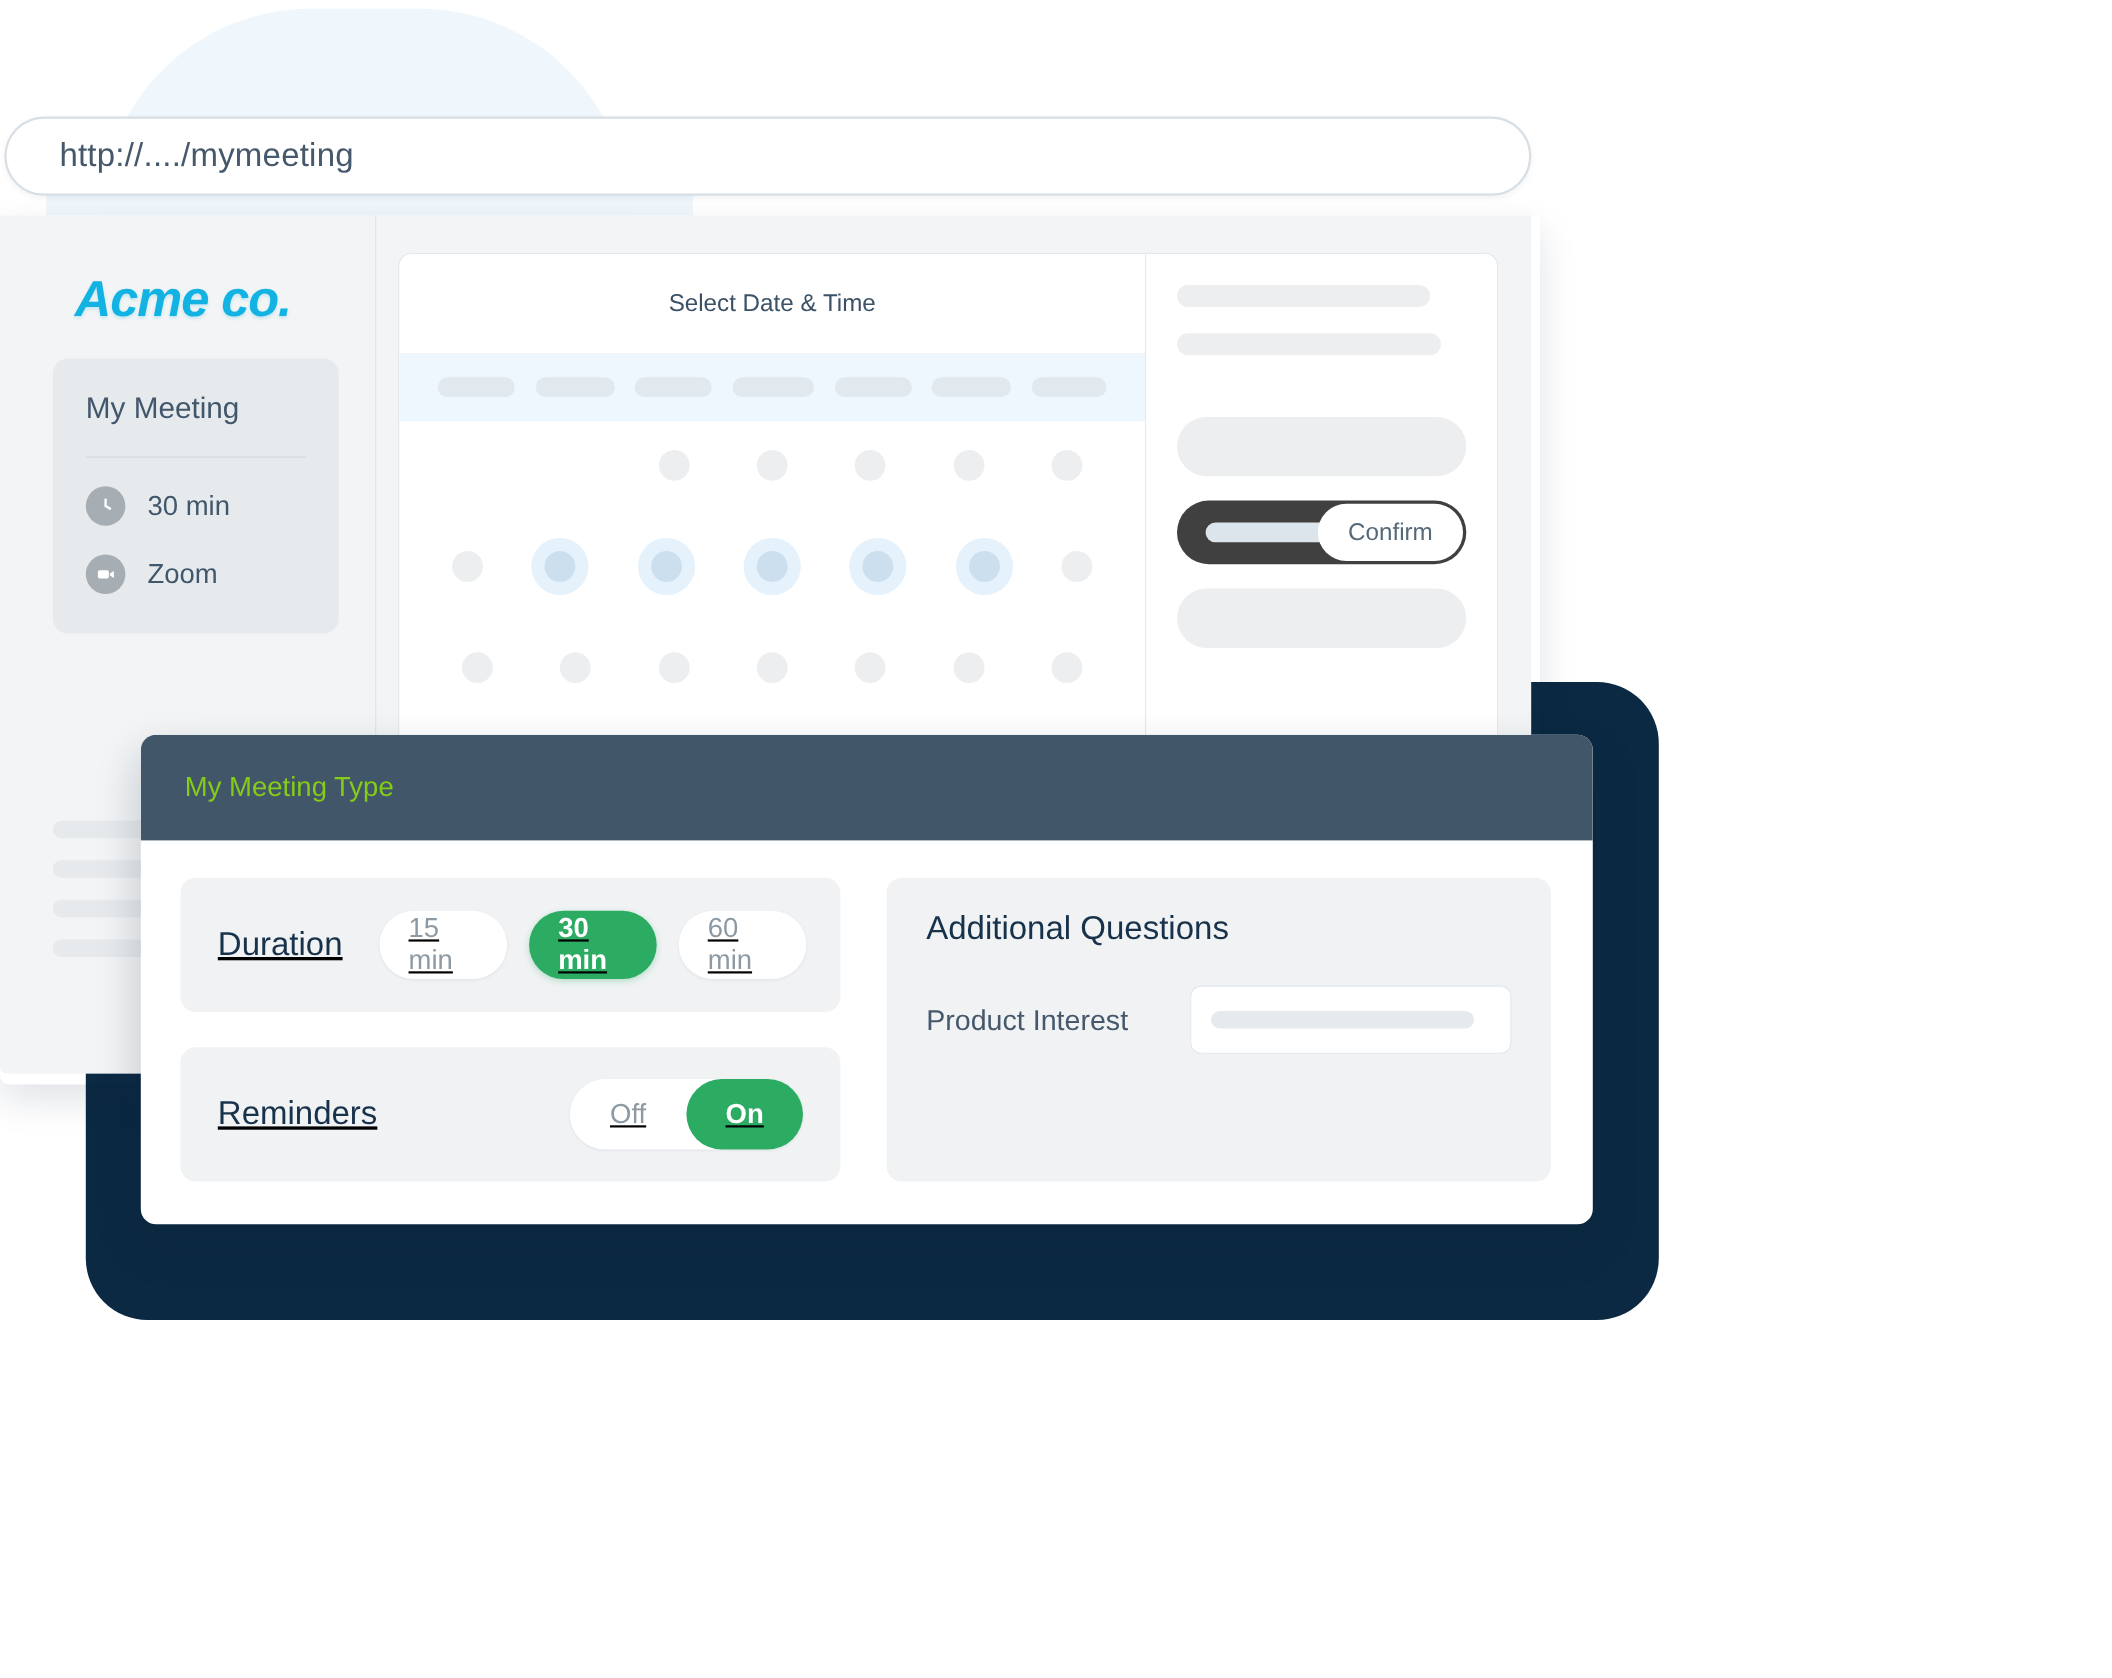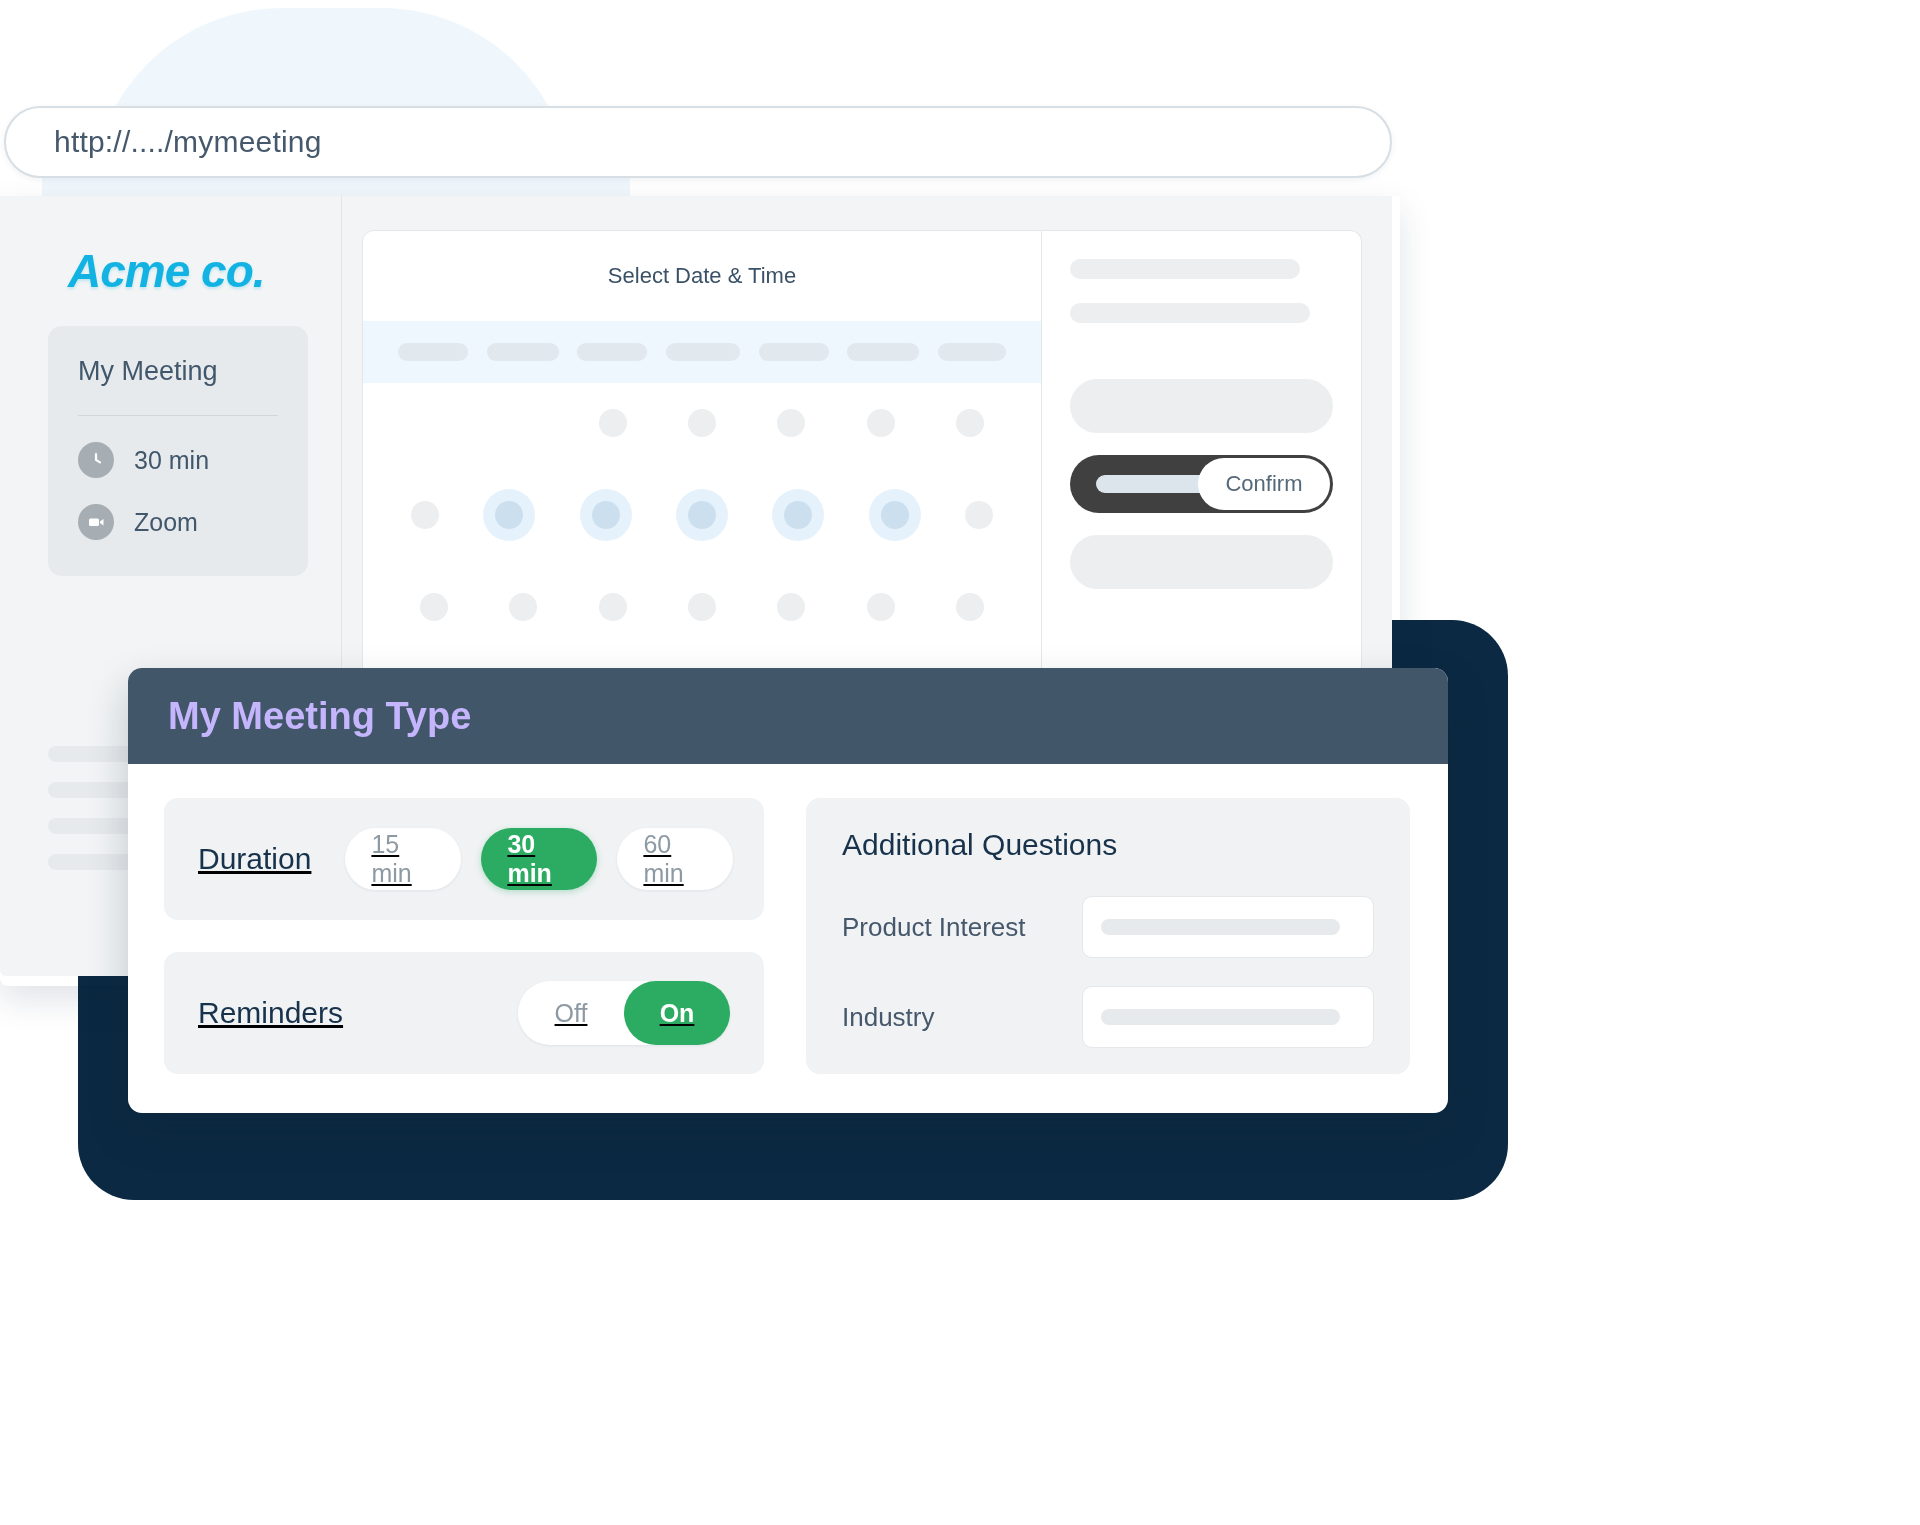--- a/index.html
+++ b/index.html
@@ -265,23 +265,23 @@
     z-index: 10;
   }
   .modal-header {
     height: 96px;
     background: #415669;
     display: flex;
     align-items: center;
     padding-left: 40px;
   }
   .modal-title {
-    font-size: 38px;
-    font-weight: bold;
-    color: #c4b5fd;
+    font-size: 25px;
+    font-weight: normal;
+    color: #84cc16;
   }
   .modal-body {
     display: flex;
     padding: 34px 38px 0 36px;
     gap: 42px;
   }
   .col-left { width: 600px; text-decoration: underline; }
   .col-right { width: 610px; }
 
   .setting-card {
@@ -527,25 +527,19 @@
         <div class="questions-card">
           <div class="questions-title">Additional Questions</div>
 
           <div class="q-row">
             <span class="q-label">Product Interest</span>
             <span class="q-input">
               <span class="q-input-bar"></span>
             </span>
           </div>
 
-          <div class="q-row">
-            <span class="q-label">Industry</span>
-            <span class="q-input">
-              <span class="q-input-bar"></span>
-            </span>
-          </div>
         </div>
       </div>
 
     </div>
   </div>
 
 </div>
 
 </body></html>

